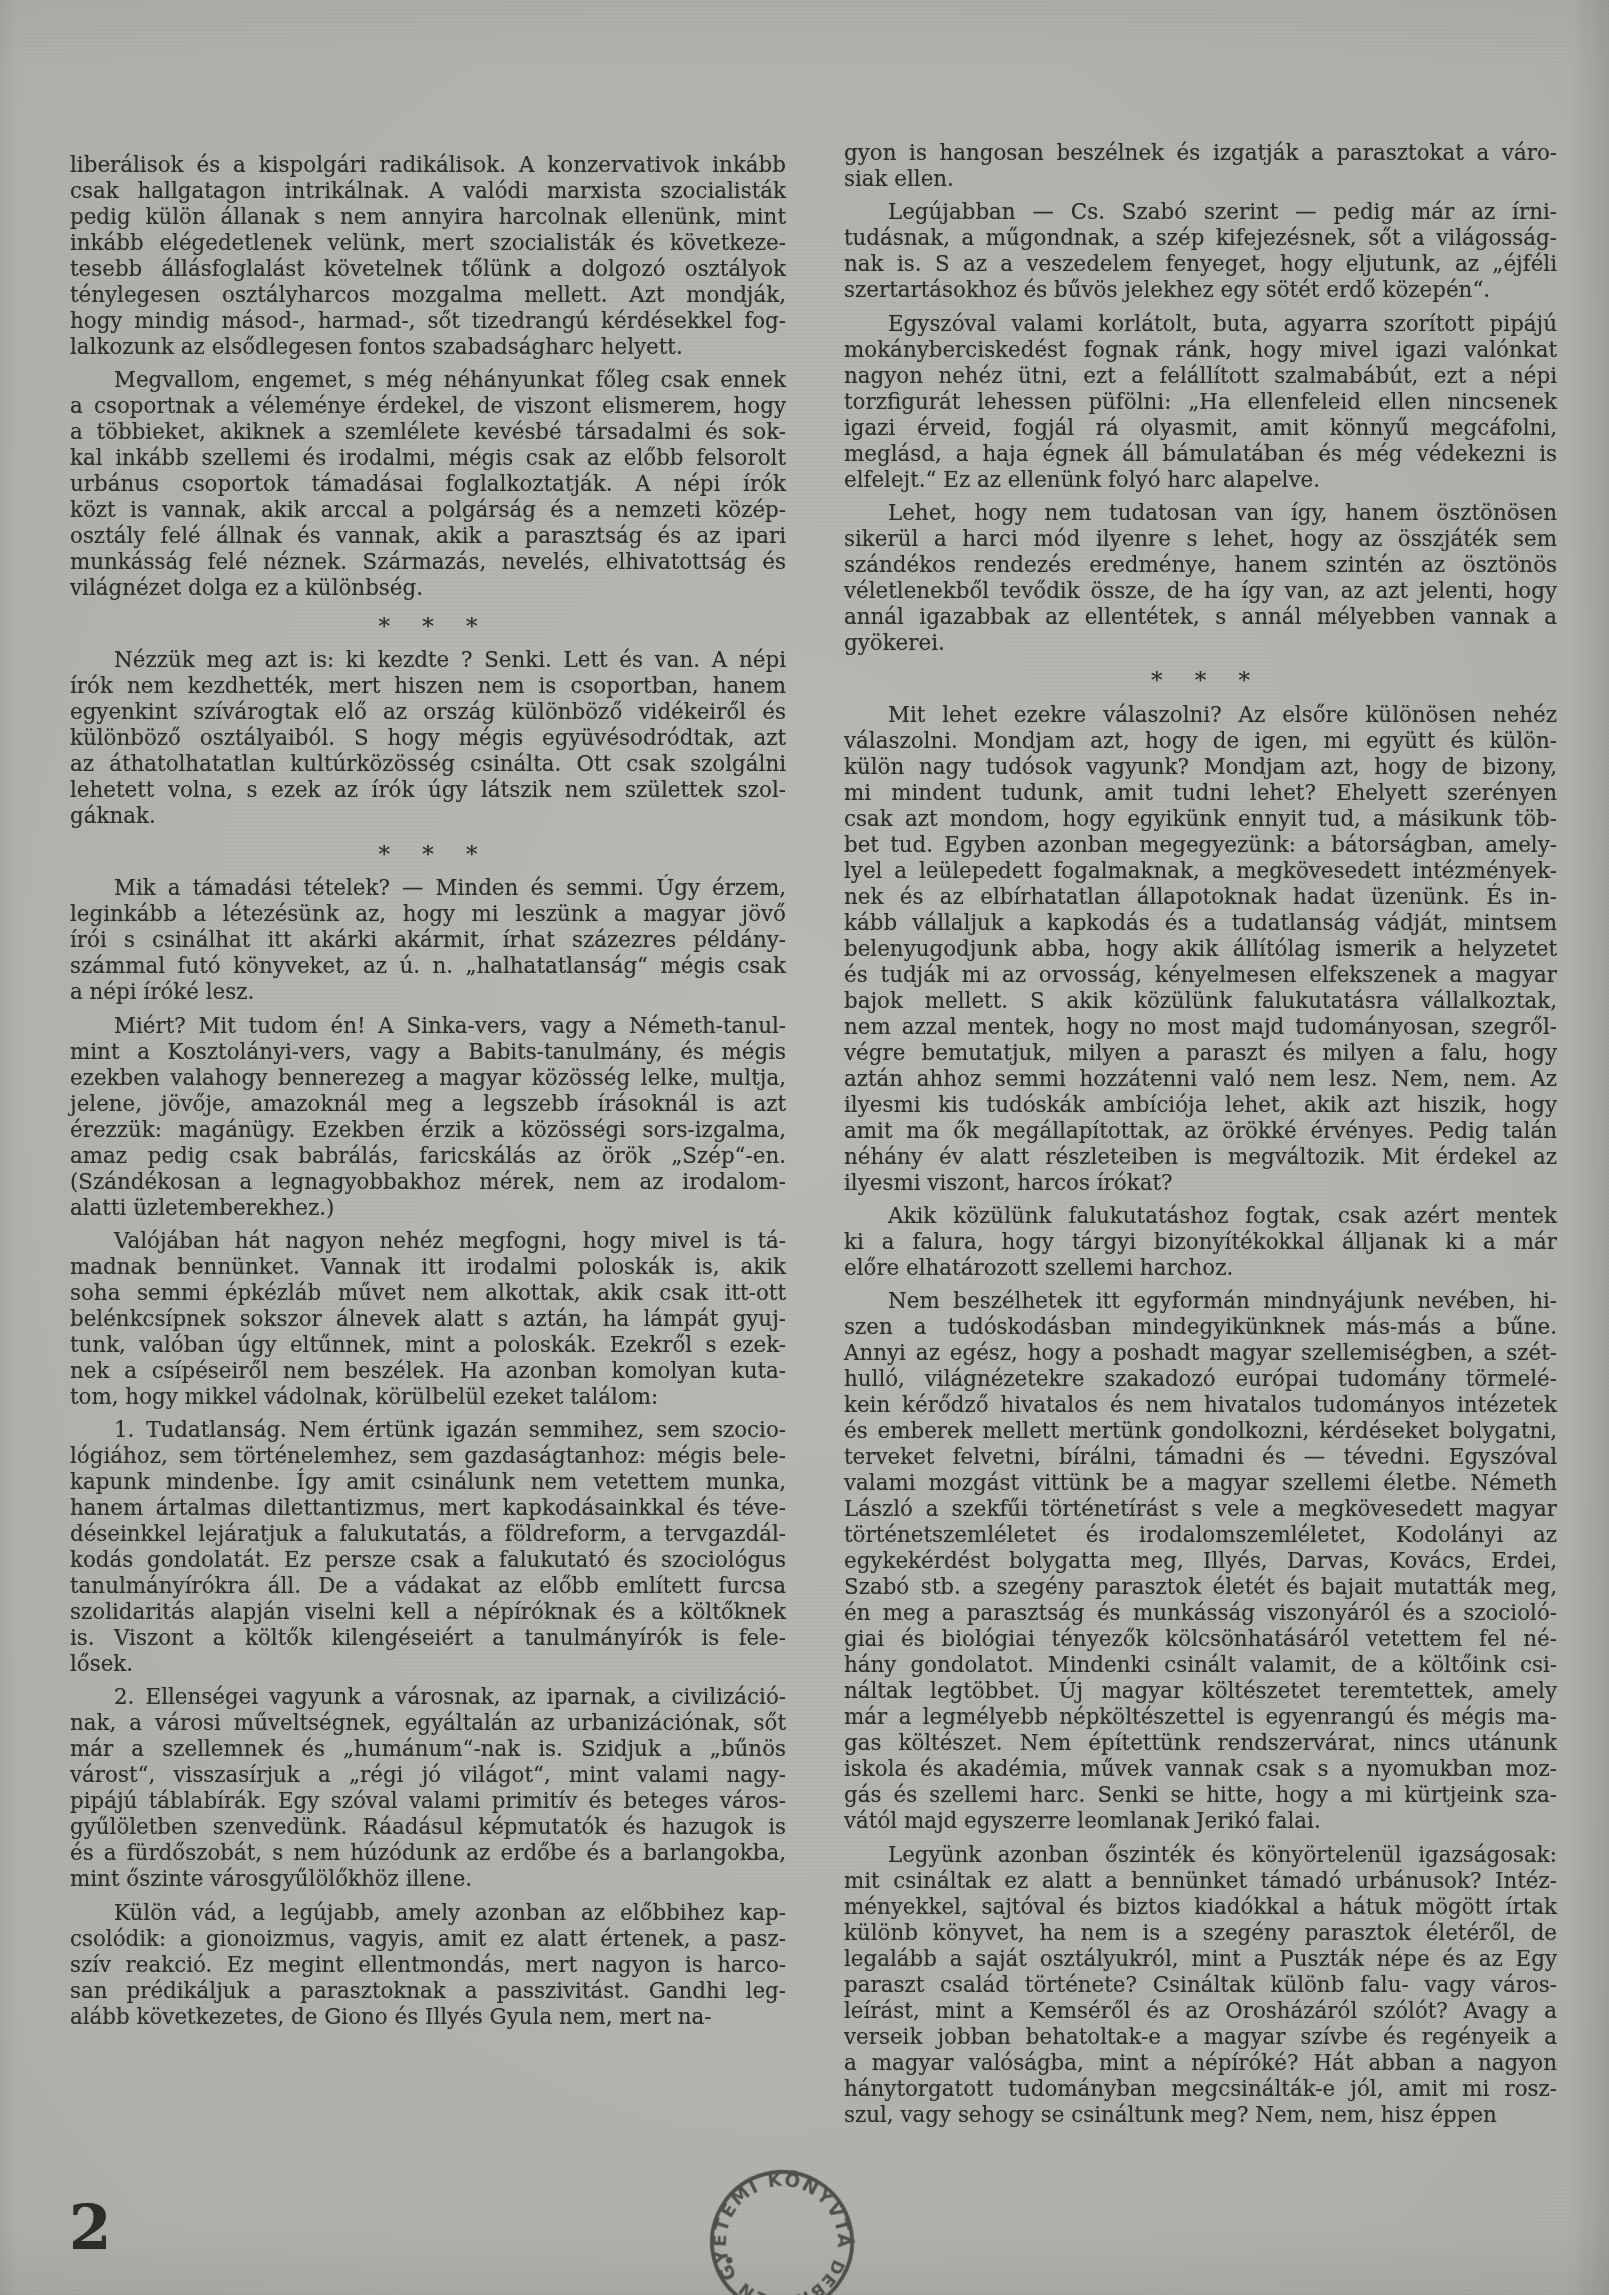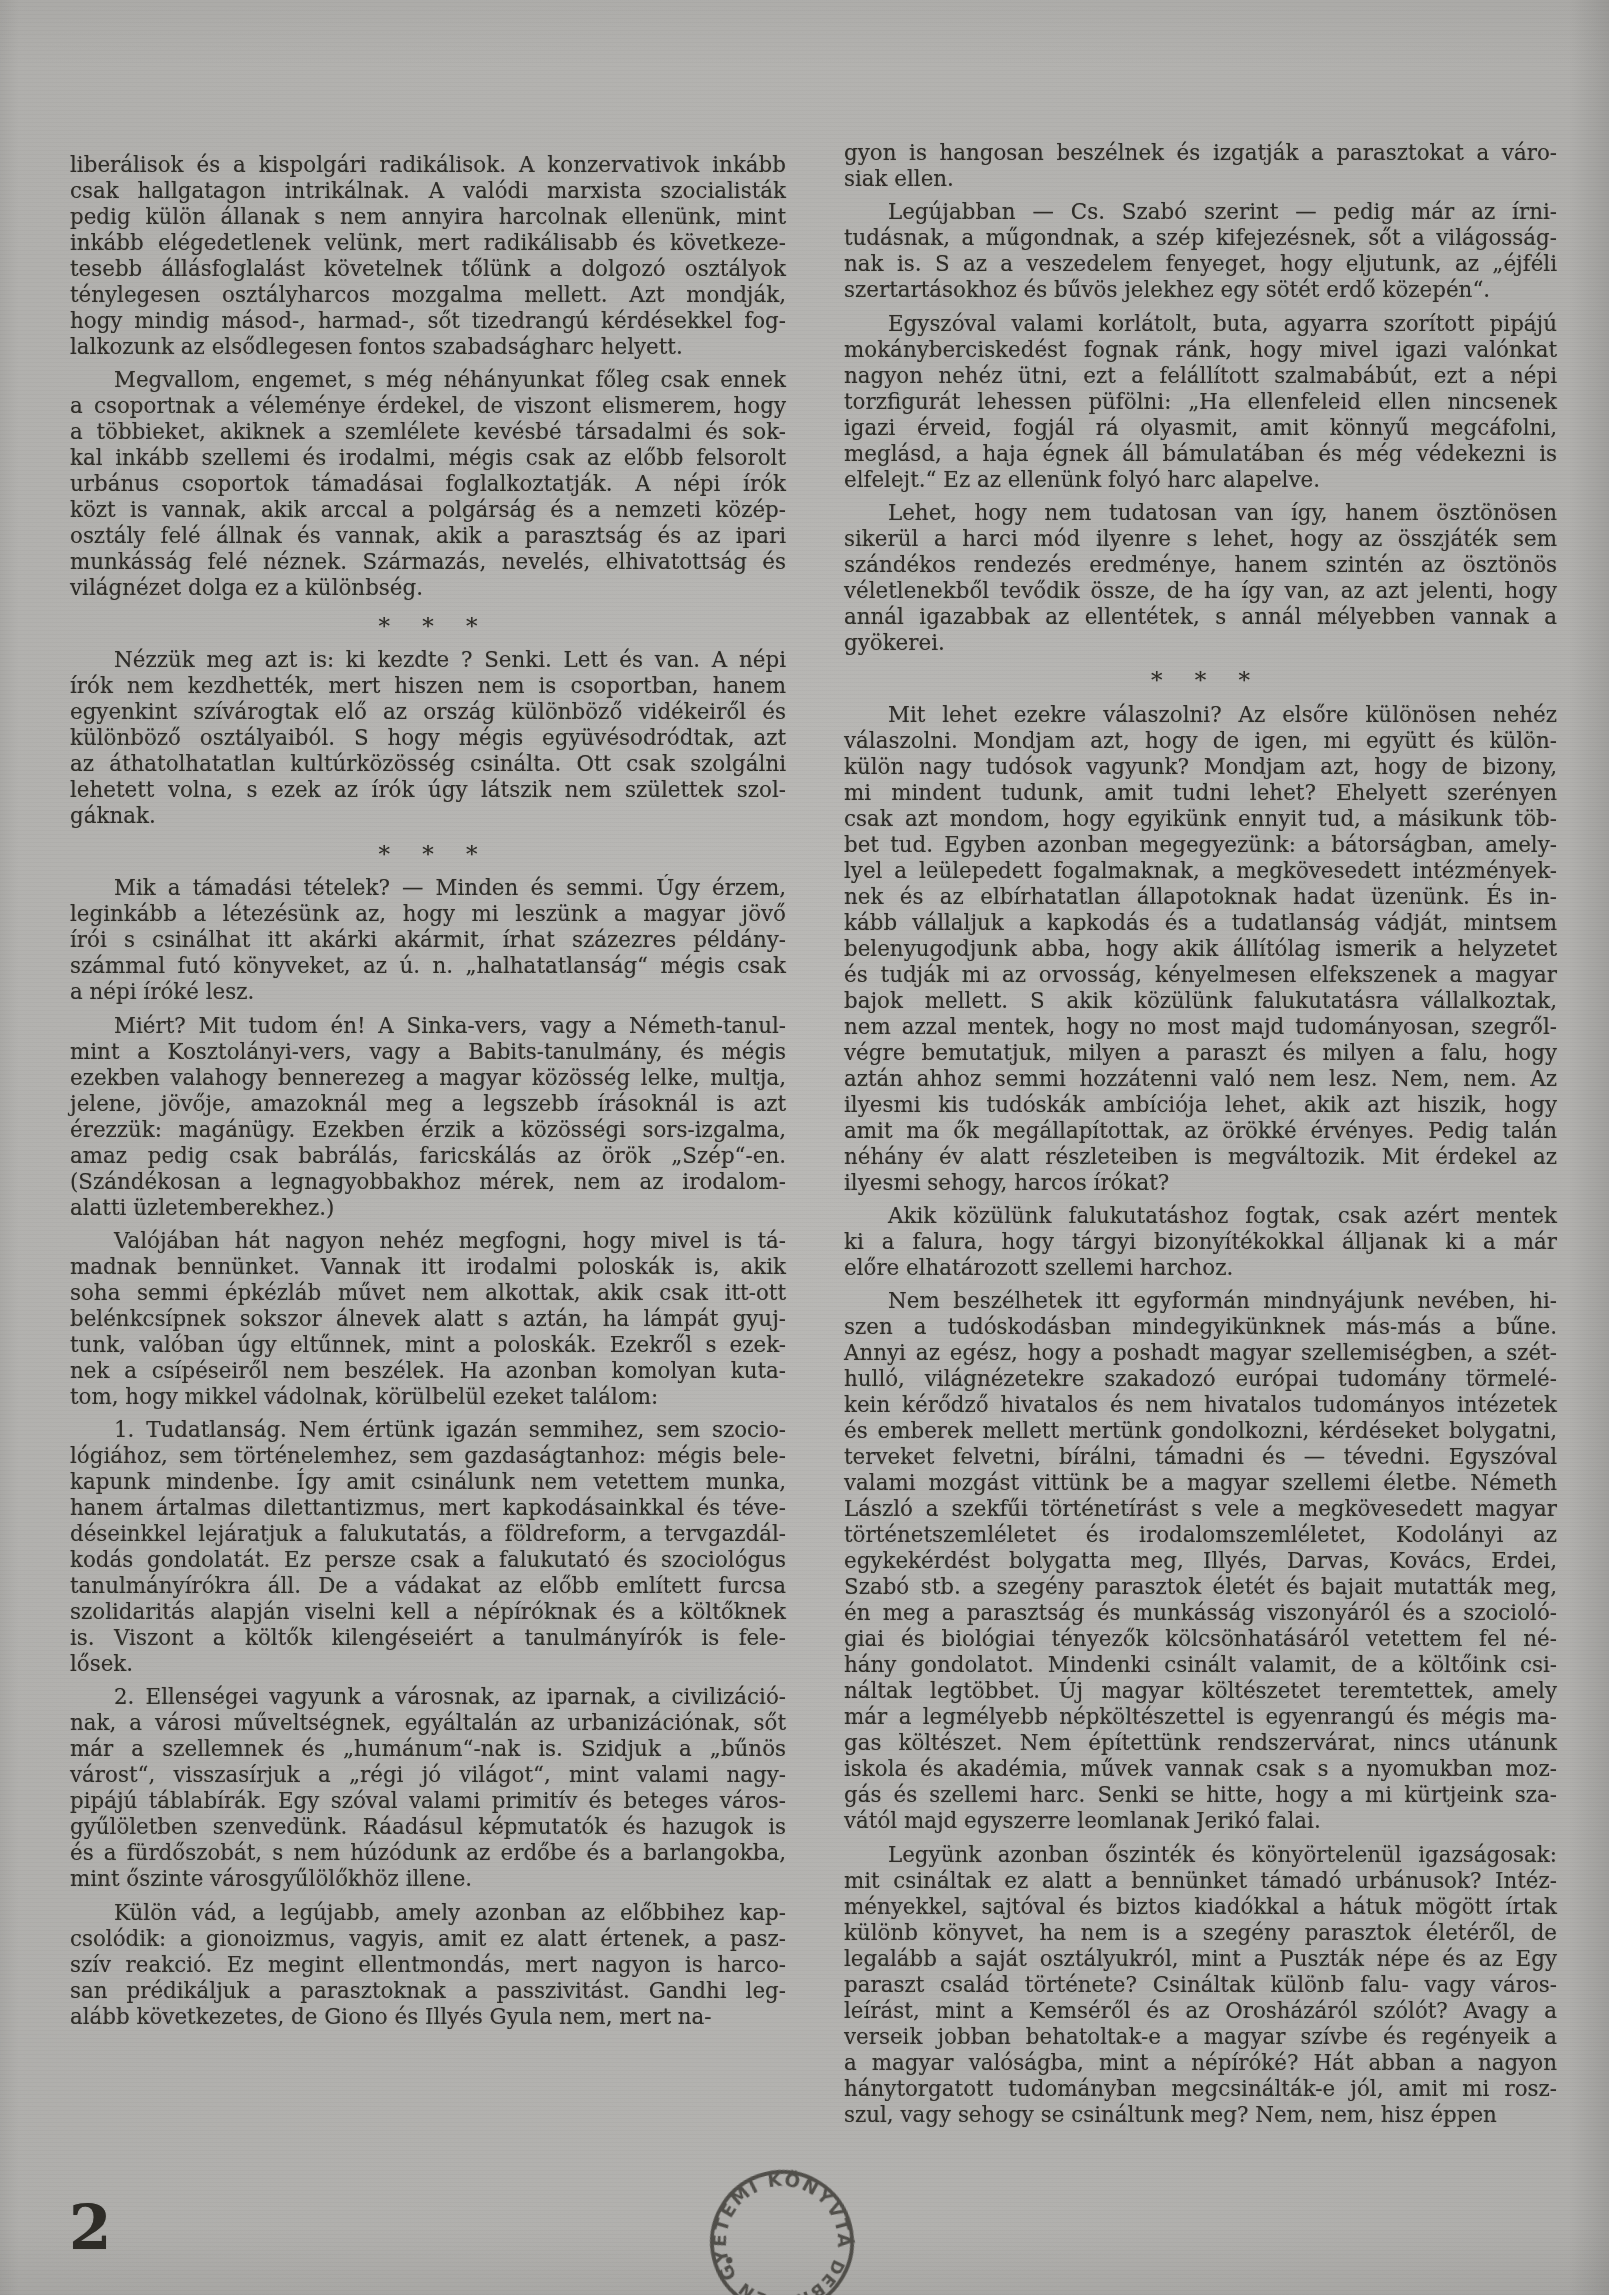--- a/index.html
+++ b/index.html
@@ -58,21 +58,21 @@
 </head>
 <body>
 
 <div id="paper-texture"></div>
 
 <div id="col-left" class="col">
     <div class="para">
       <div class="line"><span>liberálisok és a kispolgári radikálisok. A konzervativok inkább</span></div>
       <div class="line"><span>csak hallgatagon intrikálnak. A valódi marxista szocialisták</span></div>
       <div class="line"><span>pedig külön állanak s nem annyira harcolnak ellenünk, mint</span></div>
-      <div class="line"><span>inkább elégedetlenek velünk, mert radikálisabb és következe-</span></div>
+      <div class="line"><span>inkább elégedetlenek velünk, mert szocialisták és következe-</span></div>
       <div class="line"><span>tesebb állásfoglalást követelnek tőlünk a dolgozó osztályok</span></div>
       <div class="line"><span>ténylegesen osztályharcos mozgalma mellett. Azt mondják,</span></div>
       <div class="line"><span>hogy mindig másod-, harmad-, sőt tizedrangú kérdésekkel fog-</span></div>
       <div class="line end"><span>lalkozunk az elsődlegesen fontos szabadságharc helyett.</span></div>
     </div>
     <div class="para">
       <div class="line ind"><span>Megvallom, engemet, s még néhányunkat főleg csak ennek</span></div>
       <div class="line"><span>a csoportnak a véleménye érdekel, de viszont elismerem, hogy</span></div>
       <div class="line"><span>a többieket, akiknek a szemlélete kevésbé társadalmi és sok-</span></div>
       <div class="line"><span>kal inkább szellemi és irodalmi, mégis csak az előbb felsorolt</span></div>
@@ -190,21 +190,21 @@
       <div class="line"><span>kább vállaljuk a kapkodás és a tudatlanság vádját, mintsem</span></div>
       <div class="line"><span>belenyugodjunk abba, hogy akik állítólag ismerik a helyzetet</span></div>
       <div class="line"><span>és tudják mi az orvosság, kényelmesen elfekszenek a magyar</span></div>
       <div class="line"><span>bajok mellett. S akik közülünk falukutatásra vállalkoztak,</span></div>
       <div class="line"><span>nem azzal mentek, hogy no most majd tudományosan, szegről-</span></div>
       <div class="line"><span>végre bemutatjuk, milyen a paraszt és milyen a falu, hogy</span></div>
       <div class="line"><span>aztán ahhoz semmi hozzátenni való nem lesz. Nem, nem. Az</span></div>
       <div class="line"><span>ilyesmi kis tudóskák ambíciója lehet, akik azt hiszik, hogy</span></div>
       <div class="line"><span>amit ma ők megállapítottak, az örökké érvényes. Pedig talán</span></div>
       <div class="line"><span>néhány év alatt részleteiben is megváltozik. Mit érdekel az</span></div>
-      <div class="line end"><span>ilyesmi sehogy, harcos írókat?</span></div>
+      <div class="line end"><span>ilyesmi viszont, harcos írókat?</span></div>
     </div>
     <div class="para">
       <div class="line ind"><span>Akik közülünk falukutatáshoz fogtak, csak azért mentek</span></div>
       <div class="line"><span>ki a falura, hogy tárgyi bizonyítékokkal álljanak ki a már</span></div>
       <div class="line end"><span>előre elhatározott szellemi harchoz.</span></div>
     </div>
     <div class="para">
       <div class="line ind"><span>Nem beszélhetek itt egyformán mindnyájunk nevében, hi-</span></div>
       <div class="line"><span>szen a tudóskodásban mindegyikünknek más-más a bűne.</span></div>
       <div class="line"><span>Annyi az egész, hogy a poshadt magyar szellemiségben, a szét-</span></div>

